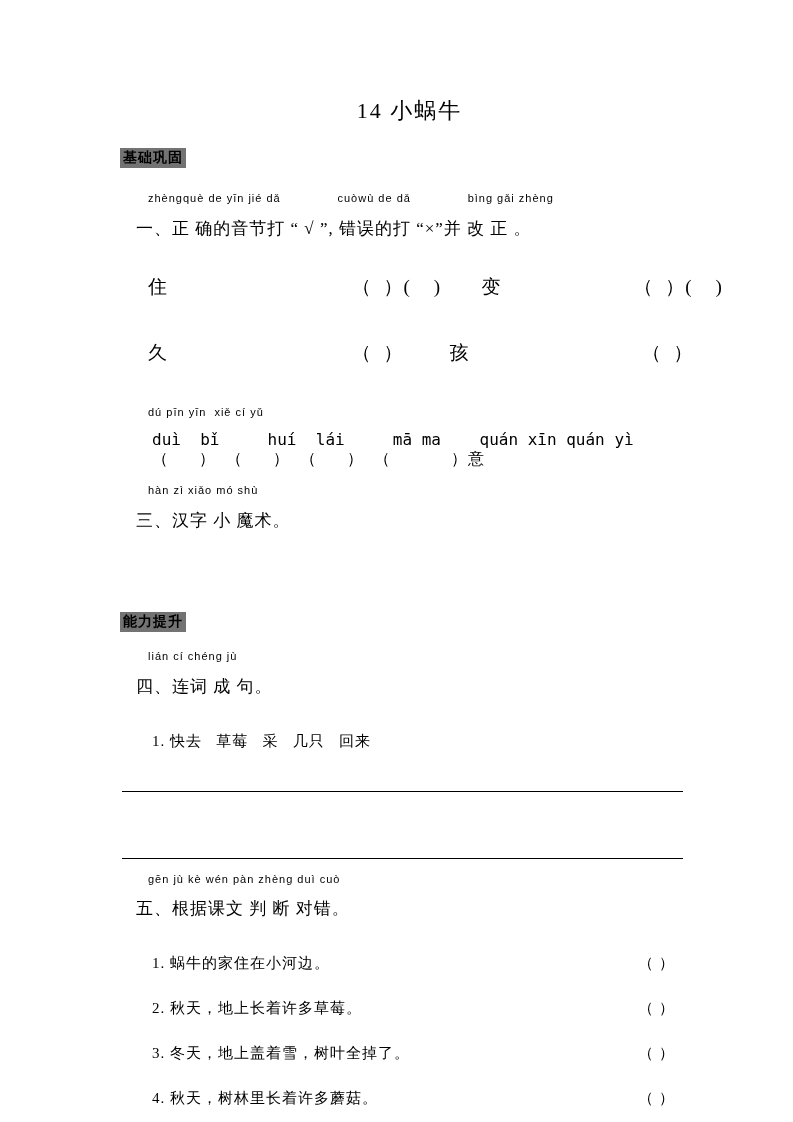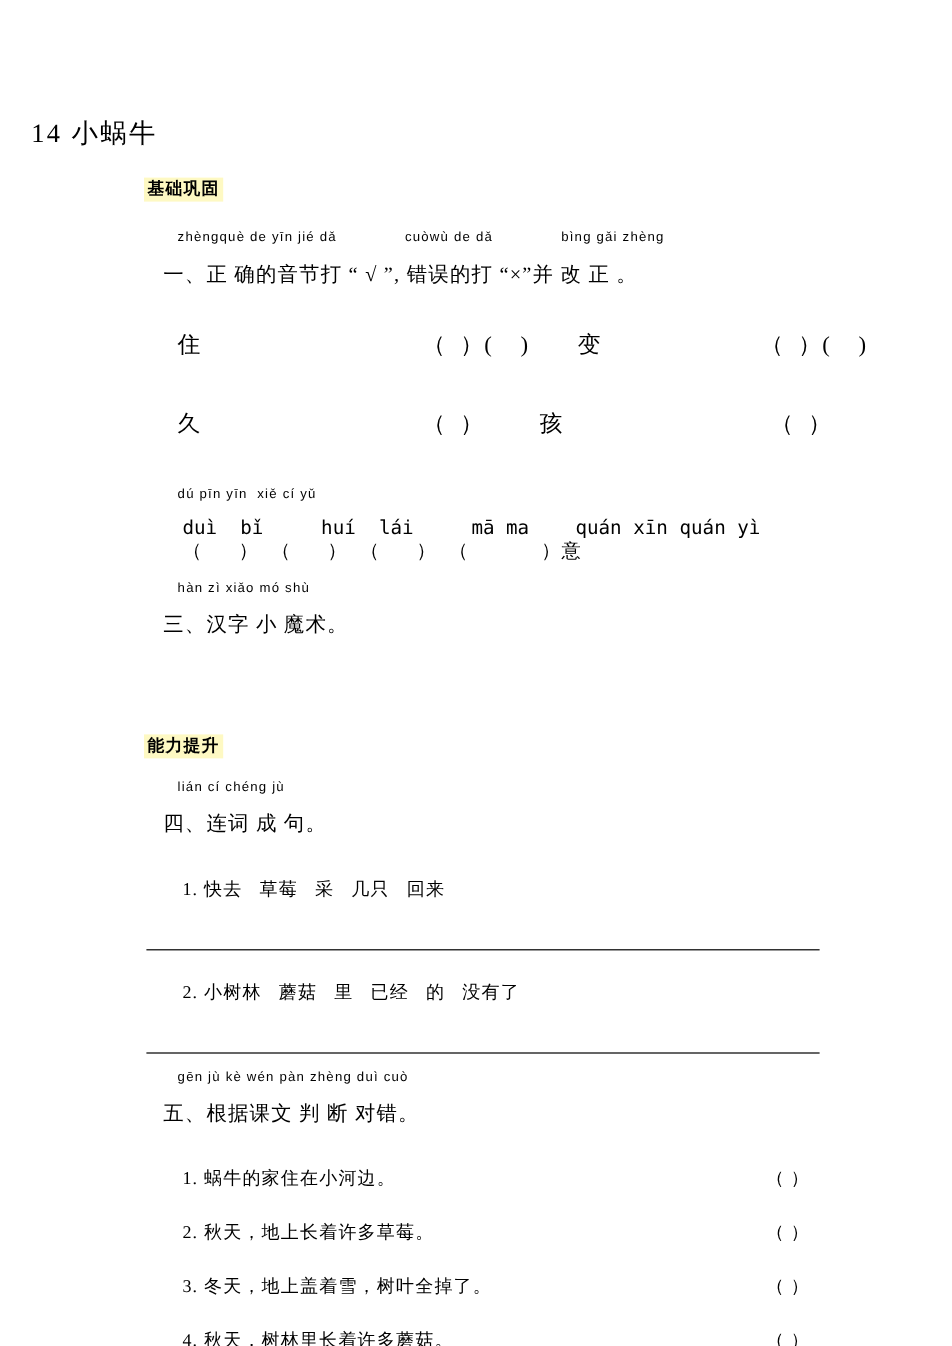--- a/index.html
+++ b/index.html
@@ -16,36 +16,36 @@
     overflow: hidden;
   }
   .page {
     position: relative;
     width: 793px;
     height: 1122px;
     padding: 0;
     box-sizing: border-box;
   }
   .title {
-    text-align: left;
+    text-align: center;
     font-size: 22px;
     font-weight: normal;
     letter-spacing: 2px;
     margin-top: 96px;
     margin-bottom: 22px;
     font-family: "Liberation Serif", "DejaVu Serif", serif;
     padding-left: 26px;
   }
   .content {
     padding-left: 122px;
     padding-right: 100px;
   }
   .section-badge {
     display: inline-block;
-    background: #fef9c3;
+    background: #737373;
     color: #000;
     font-size: 14px;
     font-weight: bold;
     padding: 1px 3px;
     font-family: "Liberation Sans", sans-serif;
     letter-spacing: 1px;
   }
   .badge-wrap {
     margin-left: -2px;
     margin-bottom: 10px;
@@ -173,21 +173,20 @@
     <div>
       <div class="ruby-line indent-1">lián cí chéng jù</div>
       <div class="q-head">四、连词 成  句。</div>
       <div class="spacer-20"></div>
       <div class="q-item indent-2">1. 快去   草莓   采   几只   回来</div>
       <div class="spacer-40"></div>
       <div class="line-wrap">
         <div class="answer-line"></div>
       </div>
       <div class="spacer-26"></div>
-      <div class="q-item indent-2">2. 小树林   蘑菇   里   已经   的   没有了</div>
       <div class="spacer-40"></div>
       <div class="line-wrap">
         <div class="answer-line"></div>
       </div>
     </div>
 
     <div class="spacer-14"></div>
 
     <div>
       <div class="ruby-line indent-1">gēn jù kè wén pàn zhèng duì cuò</div>

